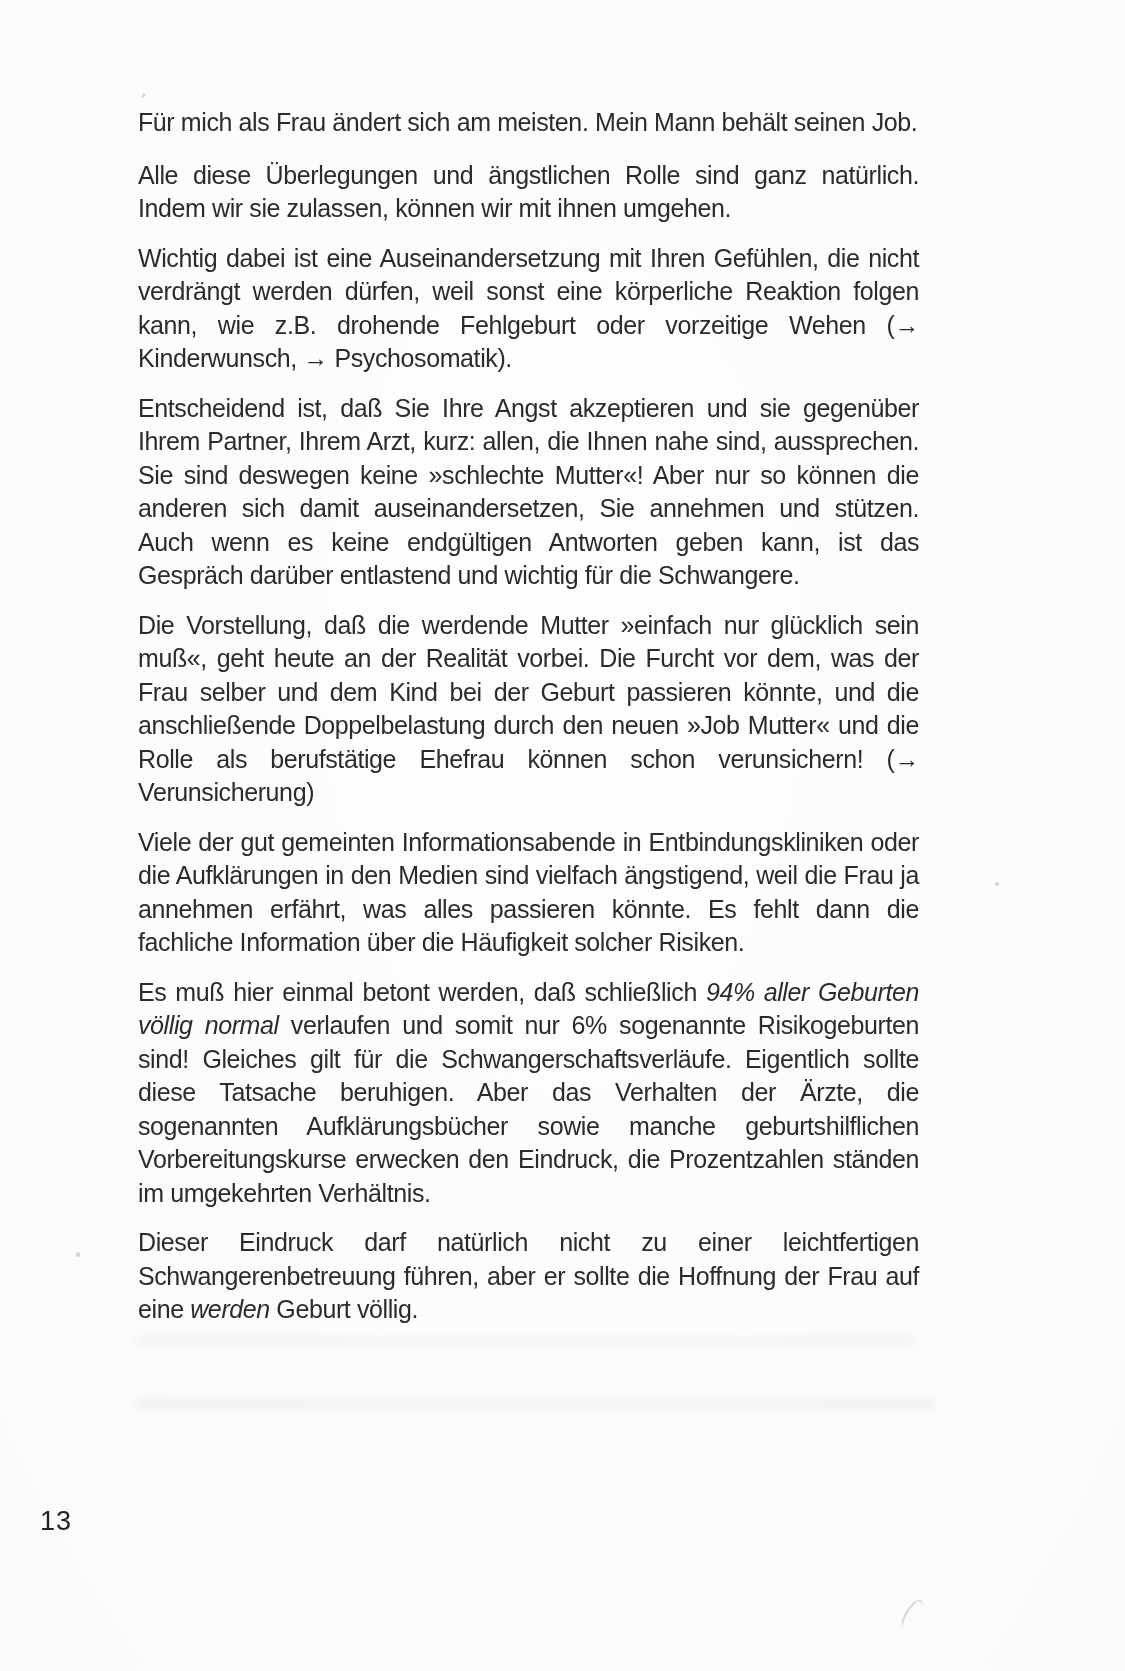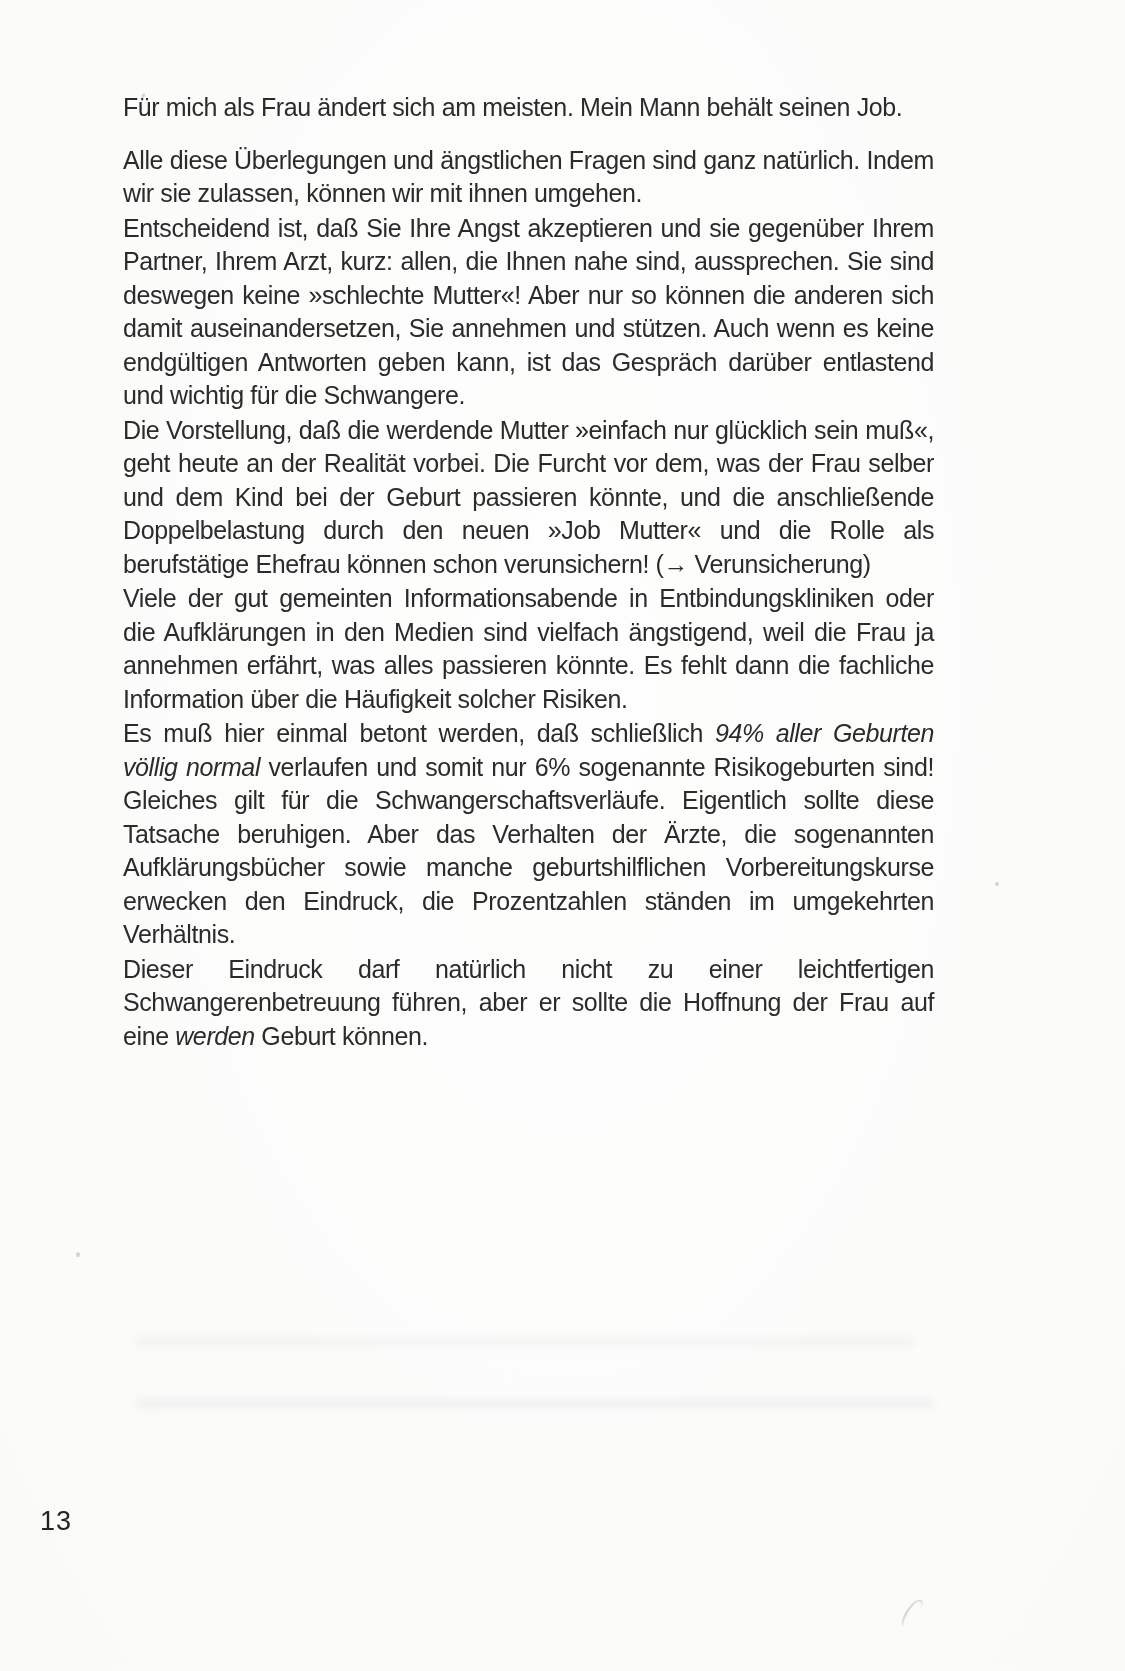--- a/index.html
+++ b/index.html
@@ -26,21 +26,21 @@
     position: absolute;
     left: 122px;
     top: 90px;
     width: 813px;
     font-size: 25px;
     line-height: 33.5px;
     letter-spacing: -0.4px;
     text-align: justify;
   }
   .para {
-    margin: 1px;
+    margin: 16px;
     text-align: justify;
   }
   .quote {
     margin-bottom: 19px;
   }
   .para em {
     font-style: italic;
   }
   .pagenum {
     position: absolute;
@@ -91,33 +91,34 @@
 </style>
 </head>
 <body>
 
 <div class="page">
 
   <div class="textblock">
 
     <p class="para quote">Für mich als Frau ändert sich am meisten. Mein Mann behält seinen Job.</p>
 
-    <p class="para"><span>Alle diese Überlegungen und ängstlichen Fragen sind ganz natürlich. Indem wir sie zulassen, können wir mit ihnen umgehen.</span></p>
+    <p class="para"><span>Alle diese Überlegungen und ängstlichen Rolle sind ganz natürlich. Indem wir sie zulassen, können wir mit ihnen umgehen.</span></p>
 
+    <p class="para"><span>Wichtig dabei ist eine Auseinandersetzung mit Ihren Gefühlen, die nicht verdrängt werden dürfen, weil sonst eine körperliche Reaktion folgen kann, wie z.B. drohende Fehlgeburt oder vorzeitige Wehen (→ Kinderwunsch, → Psychosomatik).</span></p>
 
     <p class="para"><span>Entscheidend ist, daß Sie Ihre Angst akzeptieren und sie gegenüber Ihrem Partner, Ihrem Arzt, kurz: allen, die Ihnen nahe sind, aussprechen. Sie sind deswegen keine »schlechte Mutter«! Aber nur so können die anderen sich damit auseinandersetzen, Sie annehmen und stützen. Auch wenn es keine endgültigen Antworten geben kann, ist das Gespräch darüber entlastend und wichtig für die Schwangere.</span></p>
 
 
     <p class="para"><span>Die Vorstellung, daß die werdende Mutter »einfach nur glücklich sein muß«, geht heute an der Realität vorbei. Die Furcht vor dem, was der Frau selber und dem Kind bei der Geburt passieren könnte, und die anschließende Doppelbelastung durch den neuen »Job Mutter« und die Rolle als berufstätige Ehefrau können schon verunsichern! (→ Verunsicherung)</span></p>
 
     <p class="para"><span>Viele der gut gemeinten Informationsabende in Entbindungskliniken oder die Aufklärungen in den Medien sind vielfach ängstigend, weil die Frau ja annehmen erfährt, was alles passieren könnte. Es fehlt dann die fachliche Information über die Häufigkeit solcher Risiken.</span></p>
 
     <p class="para"><span>Es muß hier einmal betont werden, daß schließlich </span><em>94% aller Geburten völlig normal</em><span> verlaufen und somit nur 6% sogenannte Risikogeburten sind! Gleiches gilt für die Schwangerschaftsverläufe. Eigentlich sollte diese Tatsache beruhigen. Aber das Verhalten der Ärzte, die sogenannten Aufklärungsbücher sowie manche geburtshilflichen Vorbereitungskurse erwecken den Eindruck, die Prozentzahlen ständen im umgekehrten Verhältnis.</span></p>
 
-    <p class="para"><span>Dieser Eindruck darf natürlich nicht zu einer leichtfertigen Schwangerenbetreuung führen, aber er sollte die Hoffnung der Frau auf eine </span><em>werden</em><span> Geburt können.</span></p>
+    <p class="para"><span>Dieser Eindruck darf natürlich nicht zu einer leichtfertigen Schwangerenbetreuung führen, aber er sollte die Hoffnung der Frau auf eine </span><em>werden</em><span> Geburt völlig.</span></p>
 
   </div>
 
   <div class="ghost ghost1"></div>
   <div class="ghost ghost2"></div>
 
   <div class="speck speck1"></div>
   <div class="speck speck2"></div>
   <div class="speck speck3"></div>
 

